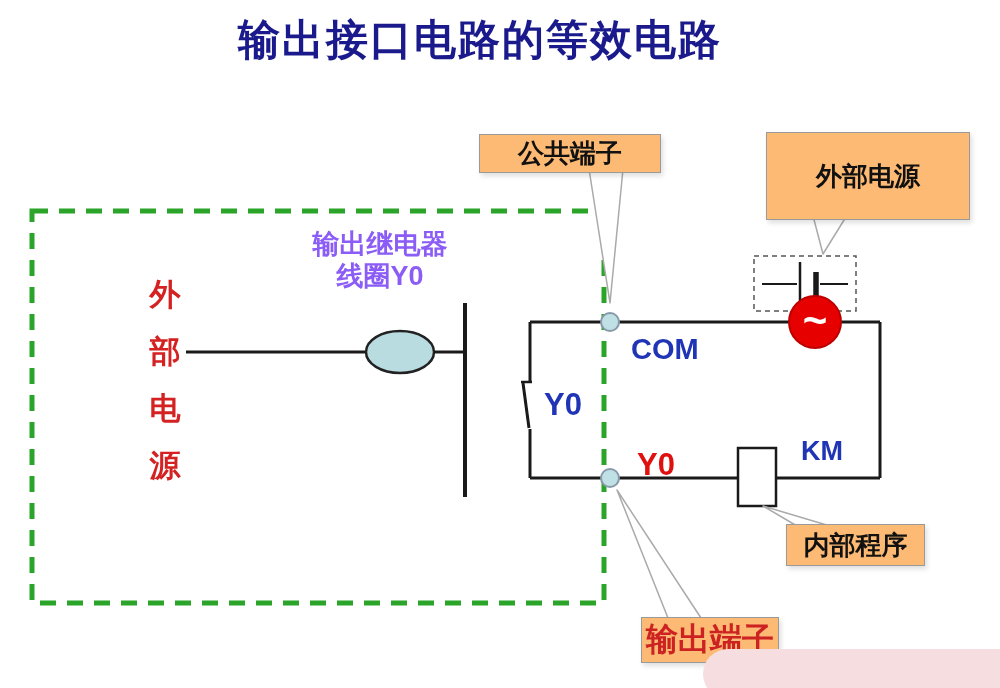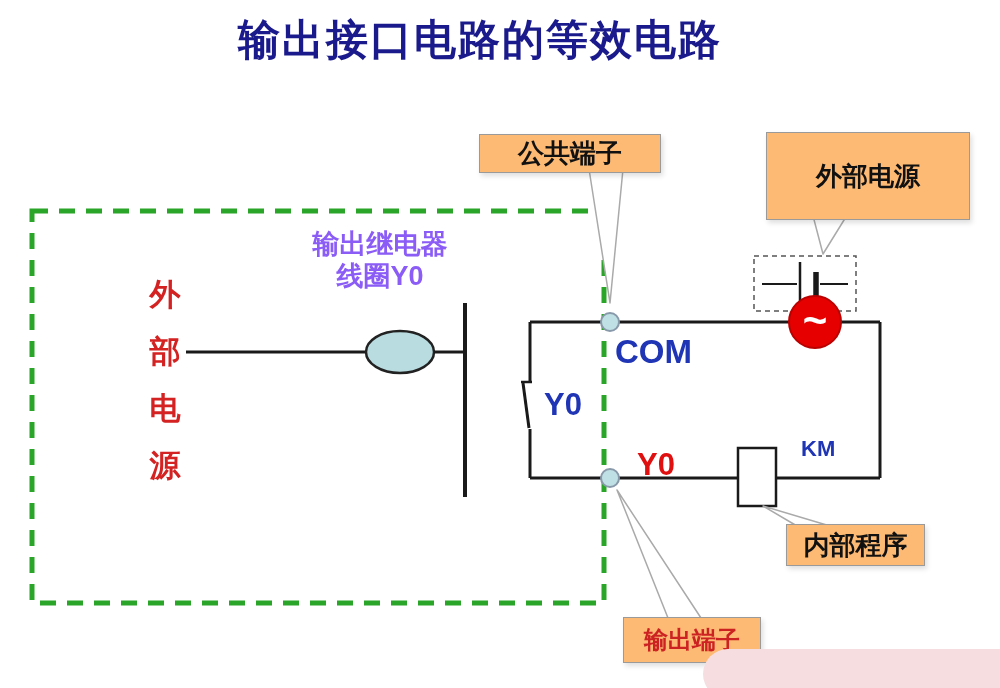--- a/index.html
+++ b/index.html
@@ -84,37 +84,37 @@
 
   <div class="abs title">输出接口电路的等效电路</div>
 
   <div class="abs vtext">外部电源</div>
 
   <div class="abs relay-label">
     <div>输出继电器</div>
     <div>线圈Y0</div>
   </div>
 
-  <div class="abs blue-label" style="left:615px;top:333px;font-size:33px;">COM</div>
+  <div class="abs blue-label" style="left:631px;top:333px;font-size:29px;">COM</div>
   <div class="abs blue-label" style="left:544px;top:387px;font-size:31px;">Y0</div>
   <div class="abs red-label" style="left:637px;top:447px;font-size:31px;">Y0</div>
-  <div class="abs blue-label" style="left:801px;top:436px;font-size:22px;">KM</div>
+  <div class="abs blue-label" style="left:801px;top:436px;font-size:27px;">KM</div>
   <div class="abs ac-symbol">~</div>
 
   <div class="abs callout" style="left:479px;top:134px;width:180px;height:37px;font-size:26px;">
     <span>公共端子</span>
   </div>
 
   <div class="abs callout" style="left:766px;top:120px;width:202px;height:86px;font-size:26px;line-height:35px;margin-top:12px;">
     <span>外部电源</span>
   </div>
 
   <div class="abs callout" style="left:786px;top:524px;width:137px;height:40px;font-size:26px;">
     <span>内部程序</span>
   </div>
 
-  <div class="abs callout red" style="left:623px;top:617px;width:136px;height:44px;font-size:24px;">
+  <div class="abs callout red" style="left:641px;top:617px;width:136px;height:44px;font-size:32px;">
     <span>输出端子</span>
   </div>
 
   <div class="abs watermark"></div>
 
 </div>
 
 </body></html>

